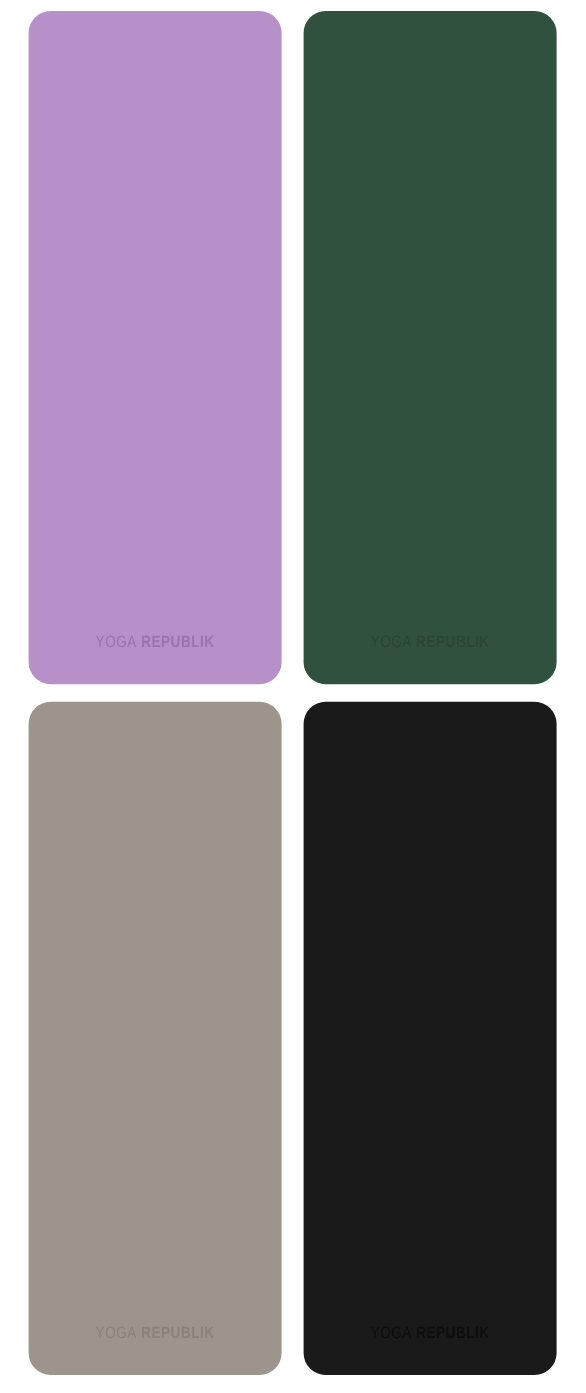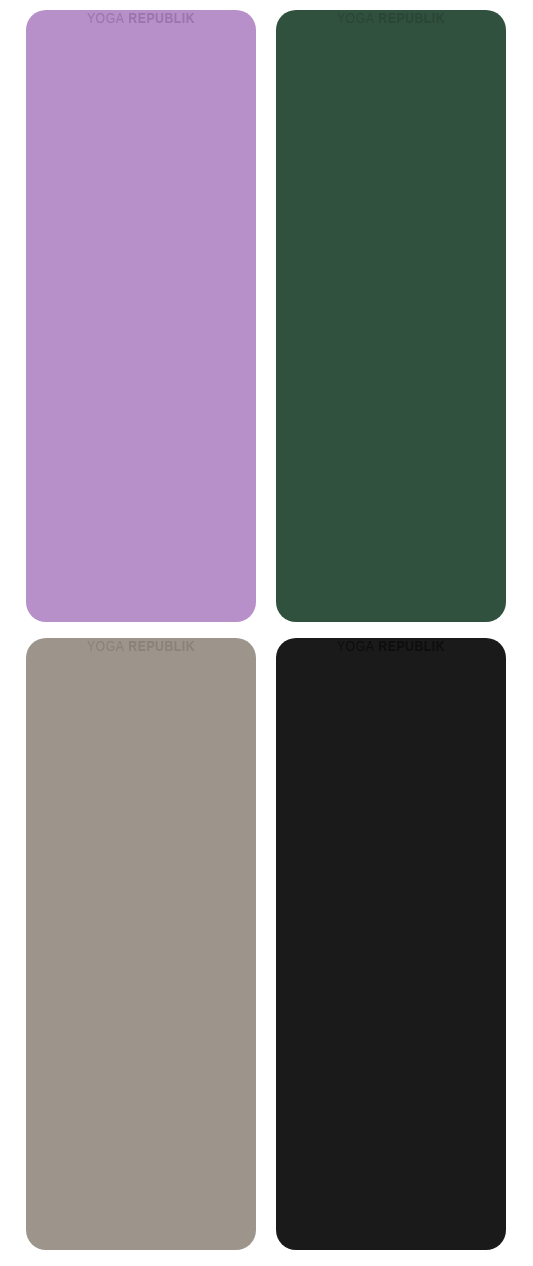--- a/index.html
+++ b/index.html
@@ -21,20 +21,21 @@
   }
 
   .mat-card {
     position: absolute;
     width: 230px;
     height: 612px;
     border-radius: 20px;
     overflow: hidden;
     display: flex;
     flex-direction: column;
+    justify-content: flex-end;
     align-items: center;
   }
 
   
   .pos-r1c1 { left: 26px;  top: 10px;  }
   .pos-r1c2 { left: 276px; top: 10px;  }
   .pos-r2c1 { left: 26px;  top: 638px; }
   .pos-r2c2 { left: 276px; top: 638px; }
 
   .mat-logo {

